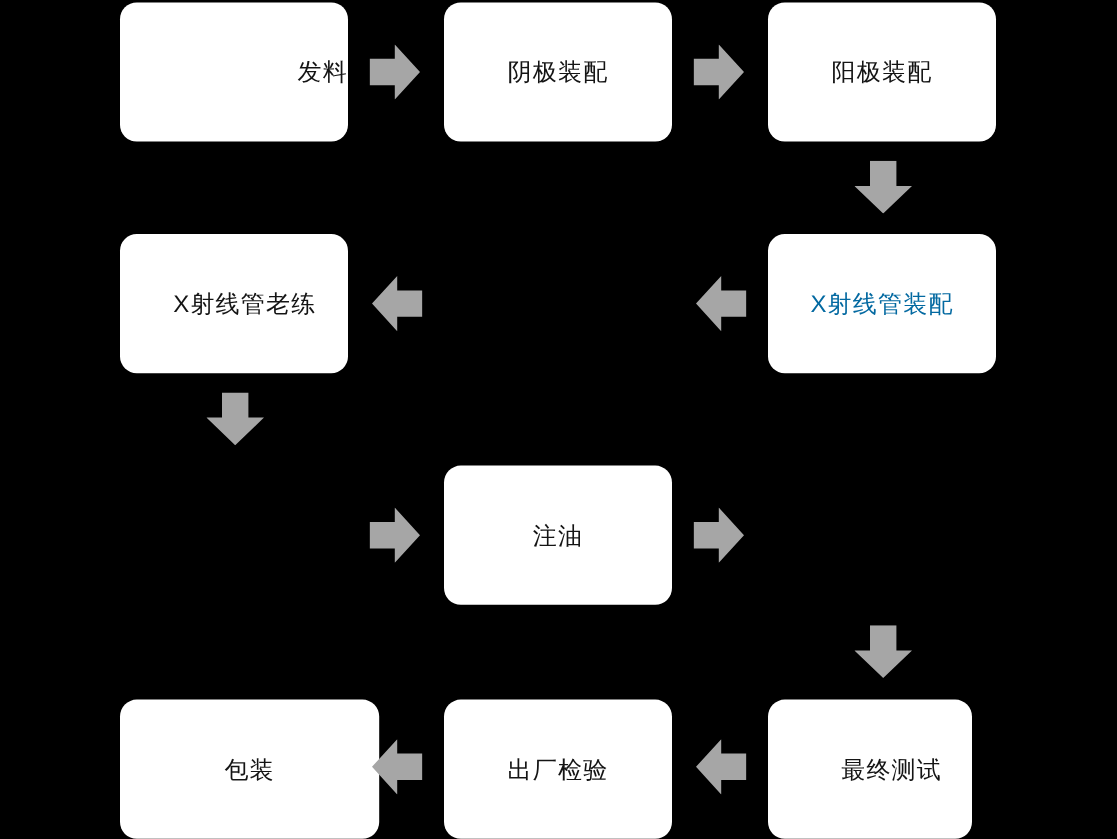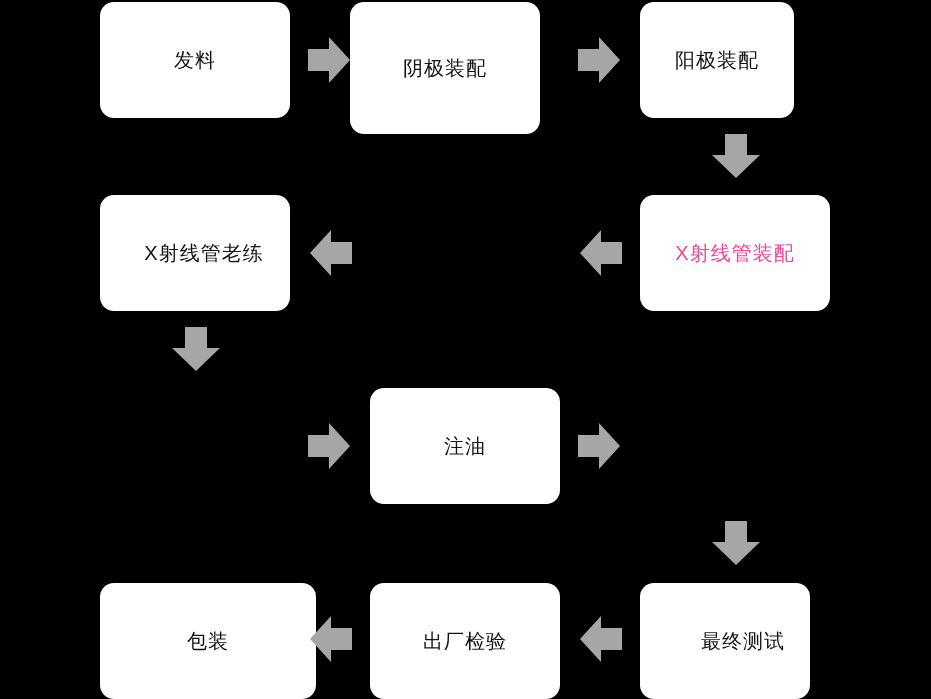--- a/index.html
+++ b/index.html
@@ -36,34 +36,34 @@
   }
   .flow-arrow {
     position: absolute;
     display: block;
   }
 </style>
 </head>
 <body>
 
 <div class="flow-canvas" style="background: rgb(0, 0, 0);">
-    <div class="flow-node" style="left: 100px; top: 2px; width: 190px; height: 116px; background: rgb(255, 255, 255);">
+    <div class="flow-node" style="left: 100px; top: 2px; width: 190px; height: 116px; background: rgb(255, 255, 255); justify-content: flex-end;">
       <span class="node-label" style="color: rgb(20, 20, 20);">发料</span>
     </div>
-    <div class="flow-node" style="left: 350px; top: 2px; width: 190px; height: 132px; background: rgb(255, 255, 255);">
+    <div class="flow-node" style="left: 370px; top: 2px; width: 190px; height: 116px; background: rgb(255, 255, 255);">
       <span class="node-label" style="color: rgb(20, 20, 20);">阴极装配</span>
     </div>
-    <div class="flow-node" style="left: 640px; top: 2px; width: 154px; height: 116px; background: rgb(255, 255, 255);">
+    <div class="flow-node" style="left: 640px; top: 2px; width: 190px; height: 116px; background: rgb(255, 255, 255);">
       <span class="node-label" style="color: rgb(20, 20, 20);">阳极装配</span>
     </div>
     <div class="flow-node" style="left: 100px; top: 195px; width: 190px; height: 116px; background: rgb(255, 255, 255);">
       <span class="node-label" style="color: rgb(20, 20, 20); margin-left: 18px;">X射线管老练</span>
     </div>
     <div class="flow-node" style="left: 640px; top: 195px; width: 190px; height: 116px; background: rgb(255, 255, 255);">
-      <span class="node-label" style="color: #ec4899; text-align: center;">X射线管装配</span>
+      <span class="node-label" style="color: #0369a1; text-align: center;">X射线管装配</span>
     </div>
     <div class="flow-node" style="left: 370px; top: 388px; width: 190px; height: 116px; background: rgb(255, 255, 255);">
       <span class="node-label" style="color: rgb(20, 20, 20);">注油</span>
     </div>
     <div class="flow-node" style="left: 100px; top: 583px; width: 216px; height: 116px; background: rgb(255, 255, 255);">
       <span class="node-label" style="color: rgb(20, 20, 20);">包装</span>
     </div>
     <div class="flow-node" style="left: 370px; top: 583px; width: 190px; height: 116px; background: rgb(255, 255, 255);">
       <span class="node-label" style="color: rgb(20, 20, 20);">出厂检验</span>
     </div>

